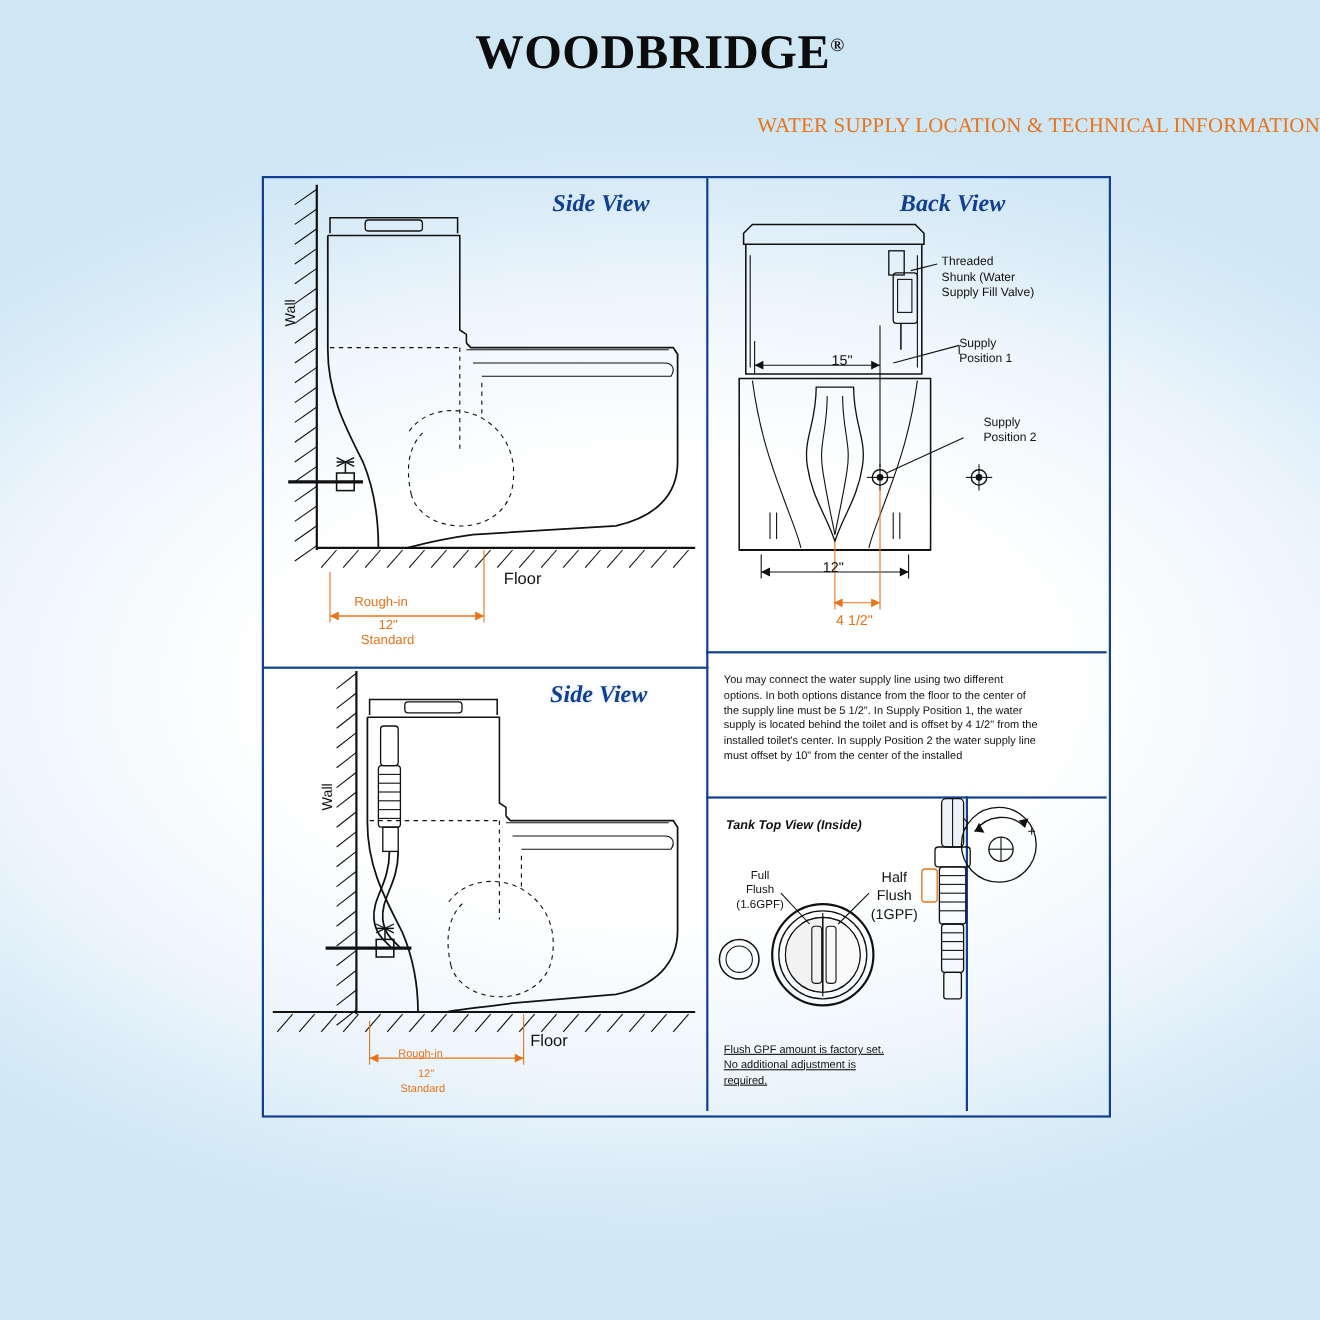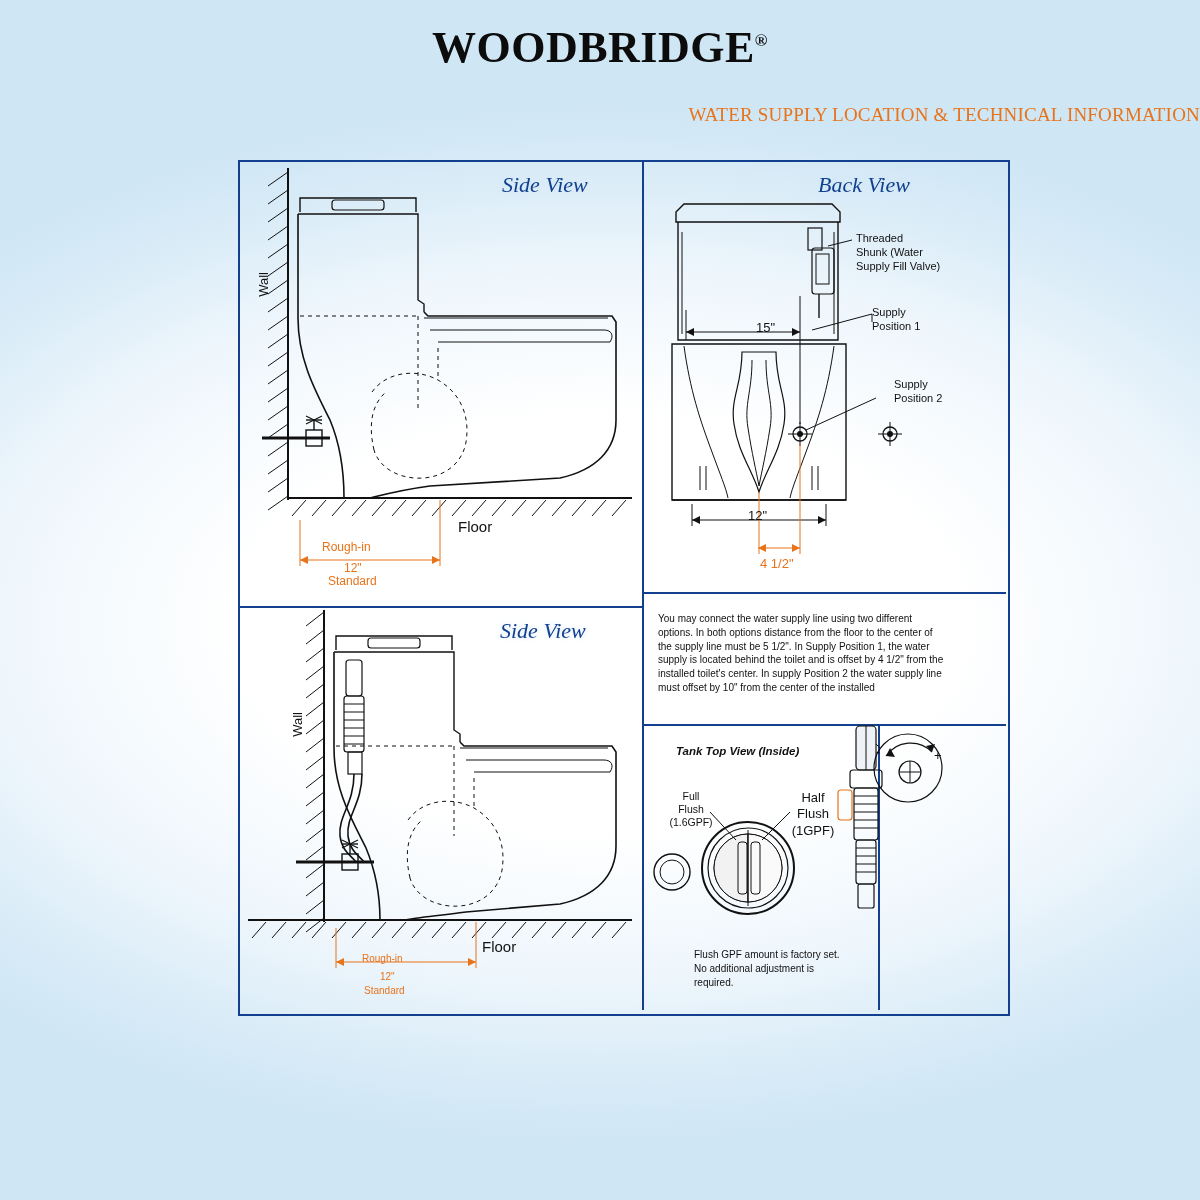--- a/index.html
+++ b/index.html
@@ -30,21 +30,21 @@
   .frame{
     position:absolute;left:238px;top:160px;width:768px;height:852px;
     border:2px solid #12408f;background:transparent;
   }
   .vline{position:absolute;background:#12408f;}
   .hline{position:absolute;background:#12408f;}
 
   .panel-title{
     position:absolute;
     font-family:"Liberation Serif", serif;
-    font-style:italic;font-weight:normal;font-size:22px;color:#12408f;
+    font-style:italic;font-weight:bold;font-size:22px;color:#12408f;
     text-shadow:0 0 6px #cfe3f7;
   }
   .lbl{position:absolute;font-size:11px;color:#111;line-height:1.25;}
   .lbl-o{position:absolute;font-size:12px;color:#e8731a;line-height:1.3;}
   .lbl-b{position:absolute;font-size:13px;color:#111;}
   .para{position:absolute;font-size:10px;color:#111;line-height:1.38;}
   .vert{writing-mode:vertical-rl;transform:rotate(180deg);}
   svg{position:absolute;left:0;top:0;overflow:visible;}
 </style>
 </head>
@@ -323,21 +323,21 @@
   </svg>
 
   <div class="lbl-b vert" style="left:290px;top:712px;">Wall</div>
   <div class="lbl-b" style="left:482px;top:938px;font-size:15px;">Floor</div>
   <div class="lbl-o" style="left:362px;top:952px;font-size:10px;">Rough-in</div>
   <div class="lbl-o" style="left:380px;top:970px;font-size:10px;">12"</div>
   <div class="lbl-o" style="left:364px;top:984px;font-size:10px;">Standard</div>
 
   <div class="para" style="left:658px;top:612px;width:288px;">You may connect the water supply line using two different options. In both options distance from  the floor to the center of the supply line must be 5 1/2". In Supply Position 1, the water supply is located behind the toilet and is offset by 4 1/2" from the installed toilet's center. In supply Position 2 the water supply line must offset by 10" from the center of the installed</div>
 
-  <div class="lbl" style="left:676px;top:744px;font-style:italic;font-weight:bold;font-size:11.5px;">Tank Top View (Inside)</div>
+  <div class="lbl" style="left:660px;top:744px;font-style:italic;font-weight:bold;font-size:11.5px;">Tank Top View (Inside)</div>
 
   <svg width="1200" height="1200">
 
     <circle cx="672" cy="872" r="18" fill="none" stroke="#111" stroke-width="1.4"></circle>
     <circle cx="672" cy="872" r="12" fill="none" stroke="#111" stroke-width="1"></circle>
 
     <circle cx="748" cy="868" r="46" fill="none" stroke="#111" stroke-width="2"></circle>
     <circle cx="748" cy="868" r="40" fill="none" stroke="#111" stroke-width="1.2"></circle>
     <circle cx="748" cy="868" r="34" fill="none" stroke="#111" stroke-width="1"></circle>
     <path d="M748 834 A34 34 0 0 0 748 902 Z" fill="#f2f2f2" stroke="#111" stroke-width="1"></path>
@@ -353,21 +353,21 @@
   <div class="lbl" style="left:656px;top:790px;width:70px;text-align:center;font-size:10.5px;">
     <span>Full</span><br>
     <span>Flush</span><br>
     <span>(1.6GPF)</span>
   </div>
   <div class="lbl" style="left:778px;top:790px;width:70px;text-align:center;font-size:13px;">
     <span>Half</span><br>
     <span>Flush</span><br>
     <span>(1GPF)</span>
   </div>
-  <div class="para" style="left:694px;top:948px;width:158px;">Flush GPF amount is factory set. No additional adjustment is required.</div>
+  <div class="para" style="left:658px;top:948px;width:158px;text-decoration:underline;">Flush GPF amount is factory set. No additional adjustment is required.</div>
 
   <svg width="1200" height="1200">
 
     <rect x="856" y="726" width="20" height="44" rx="4" fill="#eef2f6" stroke="#111" stroke-width="1.2"></rect>
     <line x1="866" y1="726" x2="866" y2="770" stroke="#111" stroke-width="1"></line>
     <rect x="850" y="770" width="32" height="18" rx="3" fill="none" stroke="#111" stroke-width="1.2"></rect>
     <rect x="854" y="788" width="24" height="52" rx="3" fill="none" stroke="#111" stroke-width="1.2"></rect>
     <g stroke="#111" stroke-width="1">
       <line x1="854" y1="796" x2="878" y2="796"></line>
         <line x1="854" y1="804" x2="878" y2="804"></line>

